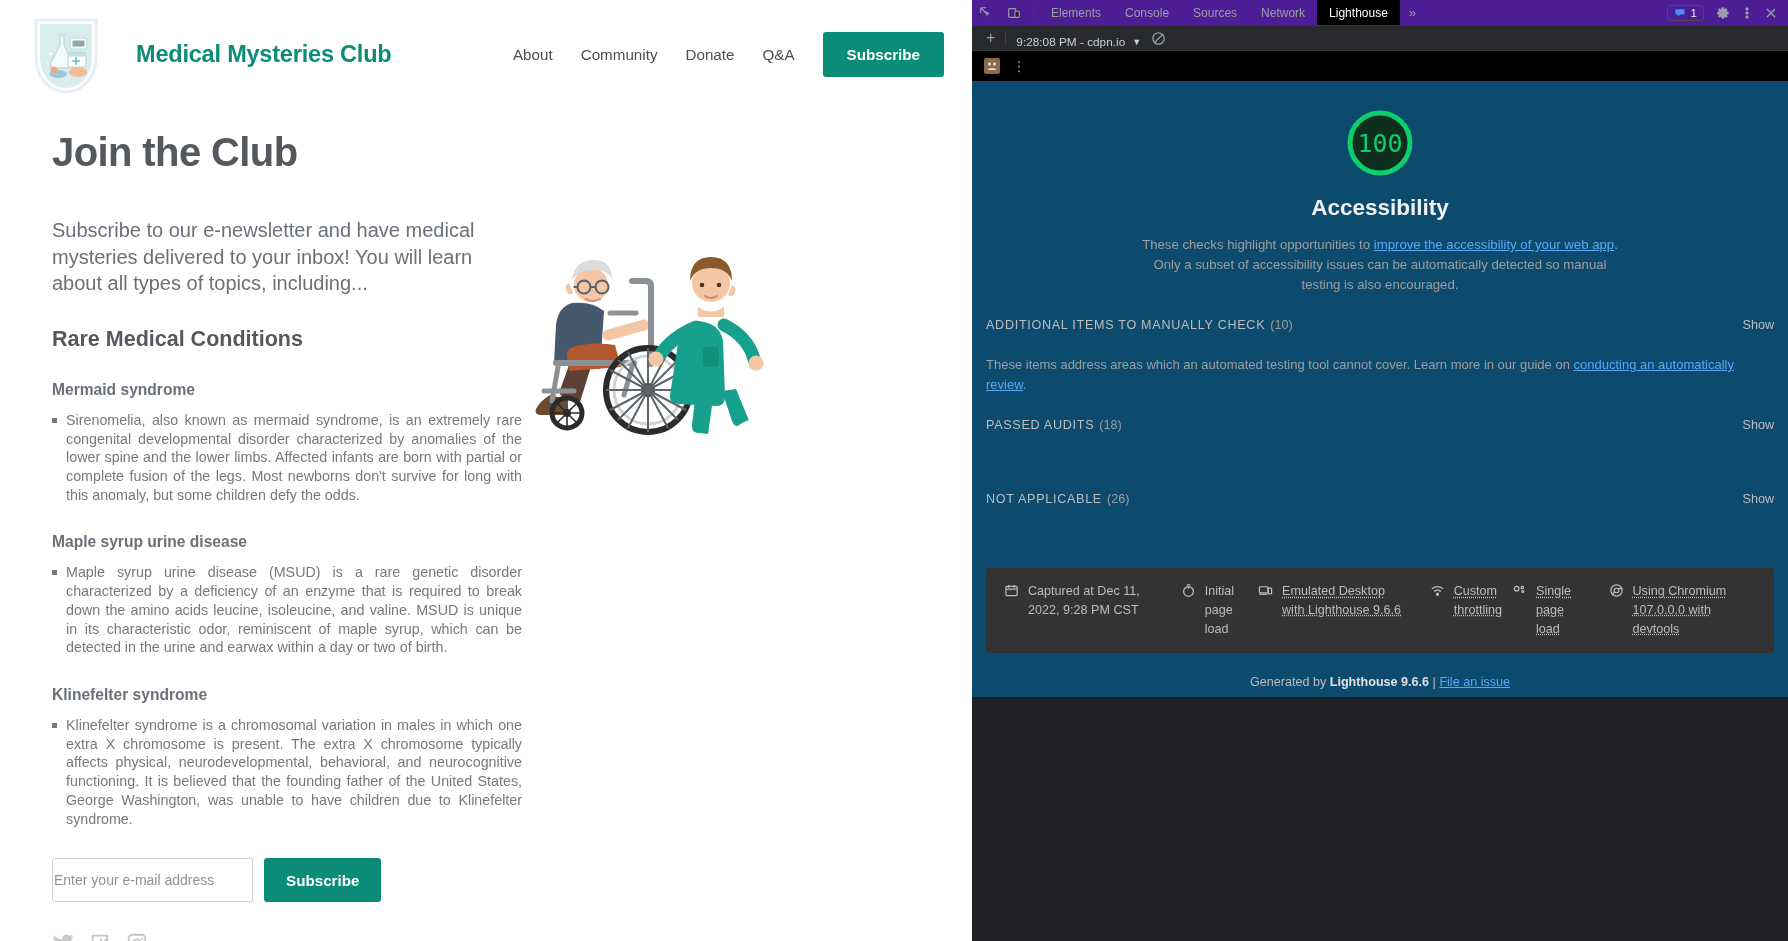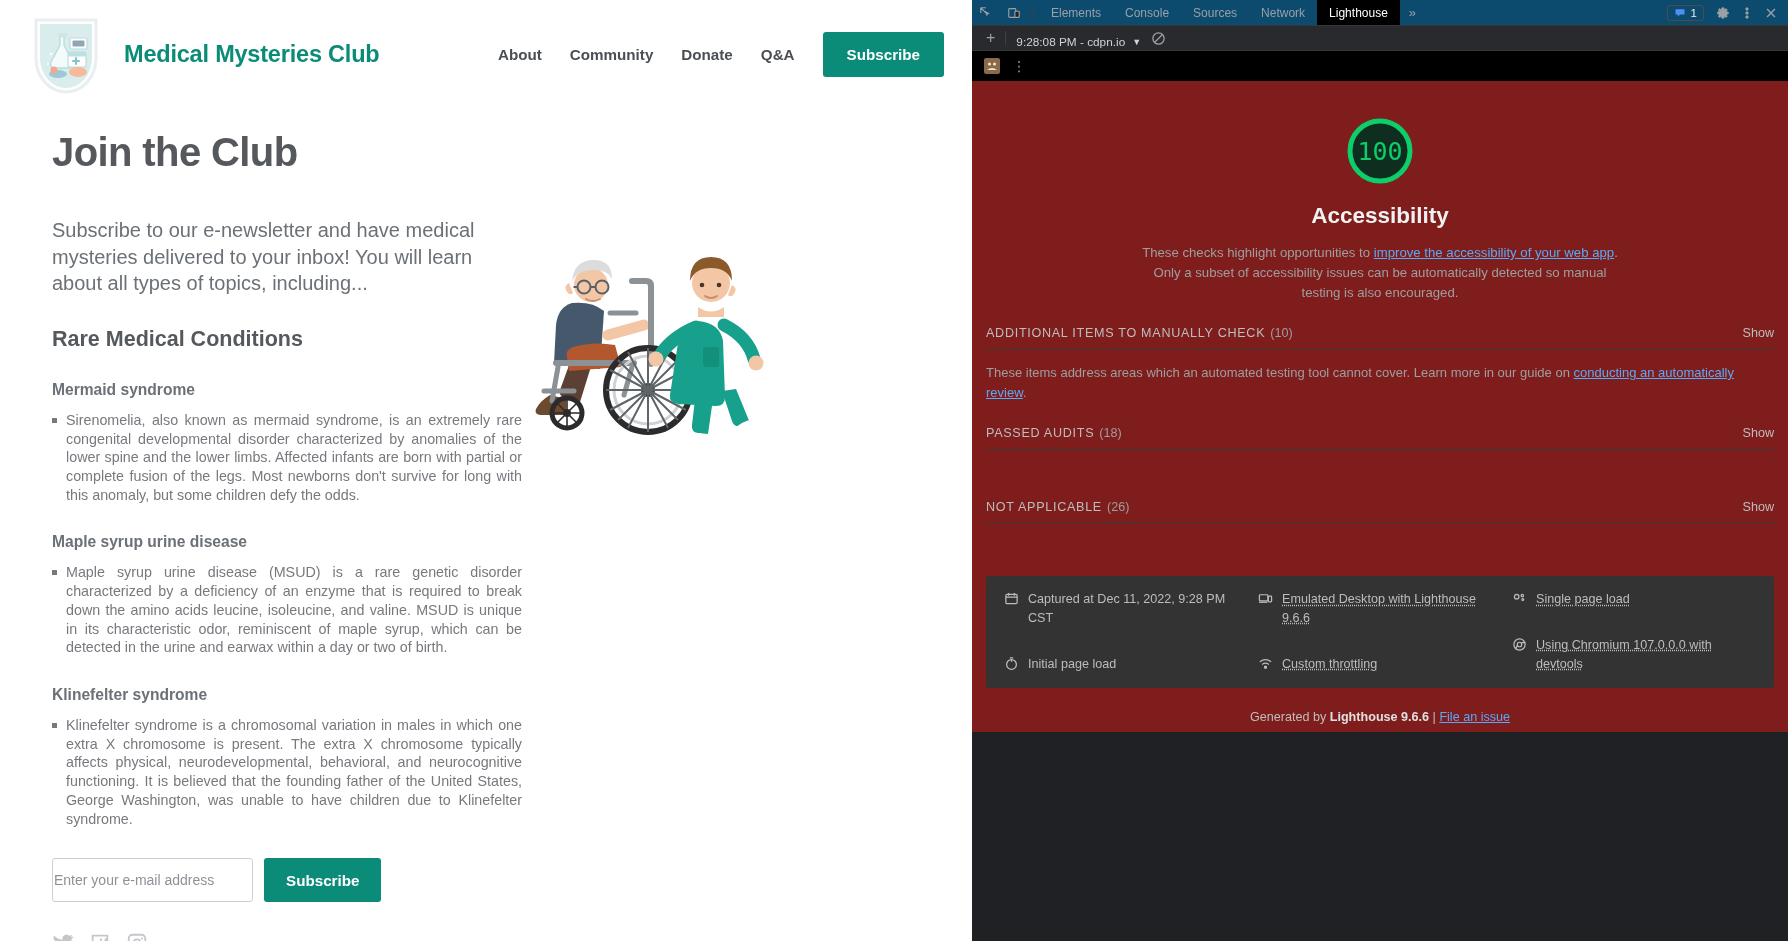--- a/index.html
+++ b/index.html
@@ -11,32 +11,33 @@
   .screen { position: relative; width: 1788px; height: 941px; display: flex; }
 
   
   .page {
     width: 972px; height: 941px; background: #fff;
     position: relative; overflow: hidden;
   }
   .site-header {
     display: flex; align-items: center; height: 108px;
     padding: 0 28px 0 30px;
+    gap: 12px;
   }
   .logo-shield {
     width: 72px; height: 84px; flex: 0 0 72px; position: relative;
     margin-right: 22px;
   }
   .brand {
     font-size: 23.5px; font-weight: bold; color: #0b8c78;
     letter-spacing: -0.2px; white-space: nowrap;
   }
   .nav { margin-left: auto; display: flex; align-items: center; gap: 28px; }
   .nav a {
-    font-size: 15.2px; color: #4a4f54; text-decoration: none; font-weight: 700;
+    font-size: 15.2px; color: #4a4f54; text-decoration: none; font-weight: 400;
   }
   .nav-btn {
     background: #0b8c78; color: #fff; font-size: 15.2px; font-weight: 600;
     padding: 14px 24px; border: none; border-radius: 3px; cursor: pointer;
     font-family: "Liberation Sans", sans-serif;
   }
 
   .content { position: relative; padding: 0 30px 0 52px; }
   h1.title {
     font-size: 40px; font-weight: bold; color: #55595d;
@@ -82,21 +83,21 @@
     position: absolute; left: 520px; top: 195px;
     width: 300px; height: 250px;
   }
 
   
   .devtools {
     width: 816px; height: 941px; background: #202124; position: relative;
     display: flex; flex-direction: column;
   }
   .dt-tabbar {
-    height: 26px; background: #0c4a6e; display: flex; align-items: stretch;
+    height: 26px; background: #4c1d95; display: flex; align-items: stretch;
     flex: 0 0 26px; border-bottom: 1px solid #35373a;
   }
   .dt-icobtn {
     width: 28px; display: flex; align-items: center; justify-content: center;
     cursor: pointer;
   }
   .dt-icobtn svg { width: 14px; height: 14px; stroke: #9aa0a6; fill: none; stroke-width: 1.3; }
   .dt-sep { width: 1px; background: #3c4043; margin: 5px 5px; }
   .dt-tab {
     display: flex; align-items: center; padding: 0 12px; font-size: 12px;
@@ -128,21 +129,21 @@
 
   .dt-body { flex: 1; overflow: hidden; background: #202124; }
   .urlbar {
     height: 30px; background: #000; display: flex; align-items: center;
     padding: 0 10px 0 12px; gap: 12px;
   }
   .urlbar .favicon { width: 16px; height: 16px; flex: 0 0 16px; }
   .urlbar .url { color: #e8eaed; font-size: 12.3px; flex: 1; white-space: nowrap; overflow: hidden; }
   .urlbar .kebab { color: #9aa0a6; font-size: 14px; cursor: pointer; letter-spacing: 0; }
 
-  .report { background: #7f1d1d; padding: 8px 0 8px 0; }
+  .report { background: #0c4a6e; padding: 0 0 8px 0; }
   .gauge-wrap { padding-top: 26px; display: flex; flex-direction: column; align-items: center; }
   .gauge { width: 72px; height: 72px; position: relative; }
   .gauge svg { width: 72px; height: 72px; transform: rotate(-90deg); }
   .gauge .num {
     position: absolute; inset: 0; display: flex; align-items: center;
     justify-content: center; color: #0cce6b; font-size: 25px;
     font-family: "DejaVu Sans Mono", monospace;
   }
   .cat-title { color: #f1f1f1; font-size: 22.5px; font-weight: bold; margin-top: 16px; }
   .cat-desc {
@@ -162,21 +163,21 @@
   .sec-note {
     color: #9e9e9e; font-size: 13px; line-height: 1.5; padding: 13px 0 0 0;
   }
   .sec-note a { color: #5aa9f5; text-decoration: underline; }
   .sec-spacer { height: 26px; }
 
   .meta {
     margin: 26px 14px 0; background: #333; border-radius: 3px;
     display: flex; padding: 14px 18px; gap: 10px;
   }
-  .meta-col { flex: 1; display: flex; flex-direction: column; gap: 27px; justify-content: flex-end; }
+  .meta-col { flex: 1; display: flex; flex-direction: row; gap: 27px; justify-content: flex-end; }
   .meta-item { display: flex; gap: 9px; align-items: flex-start; }
   .meta-ico { width: 15px; height: 15px; flex: 0 0 15px; margin-top: 1px; }
   .meta-ico svg { width: 15px; height: 15px; stroke: #bdbdbd; fill: none; stroke-width: 1.3; }
   .meta-txt { color: #bdbdbd; font-size: 12.6px; line-height: 1.5; }
   .meta-txt.link { text-decoration: underline; text-decoration-style: dotted; }
 
   .gen {
     text-align: center; color: #bdbdbd; font-size: 12.6px; margin-top: 22px;
   }
   .gen b { color: #e0e0e0; }

